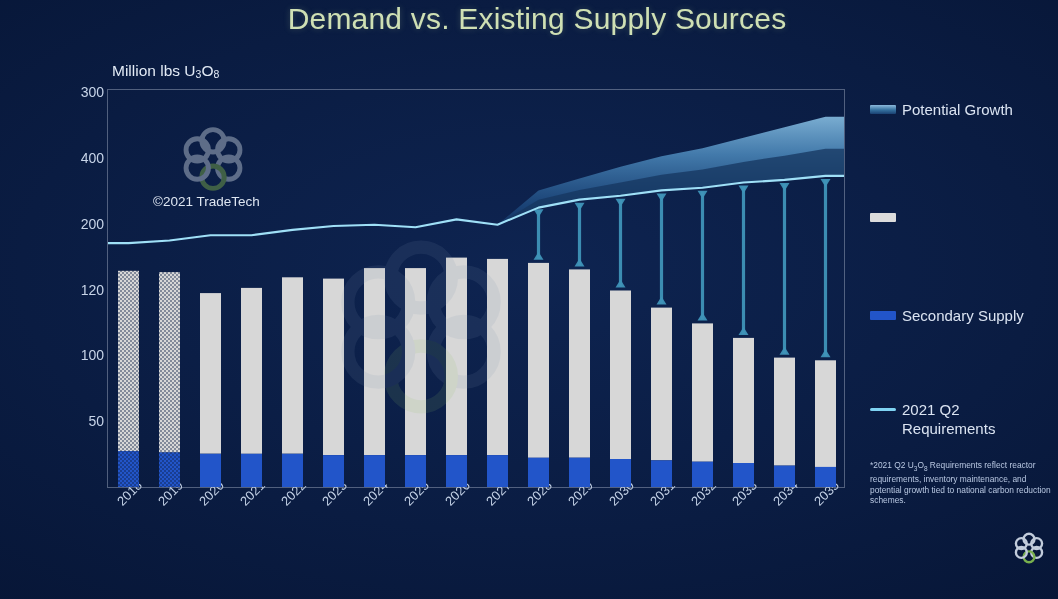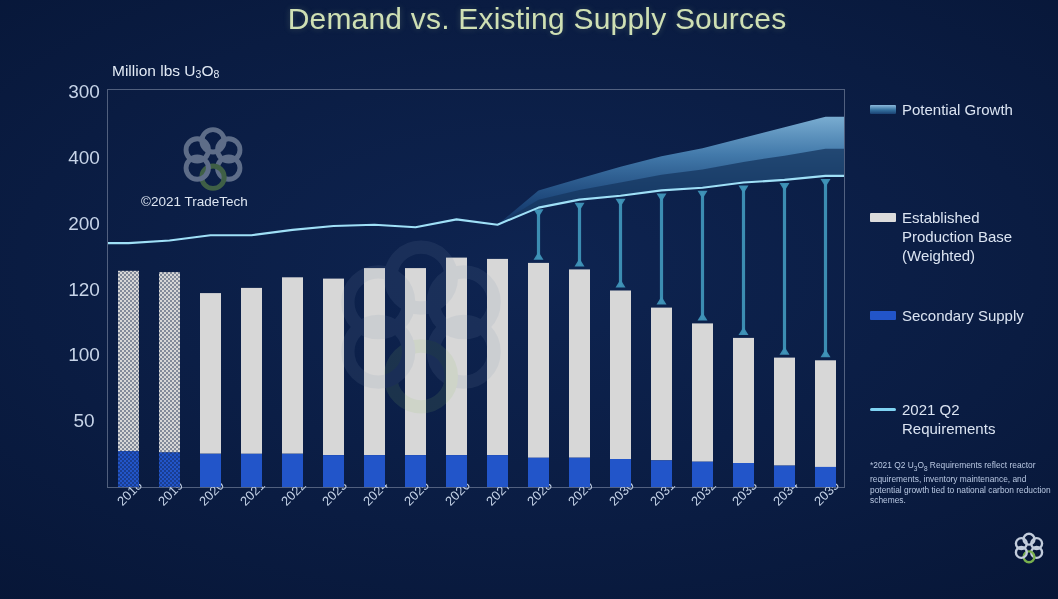--- a/index.html
+++ b/index.html
@@ -35,43 +35,43 @@
     position:absolute;left:99px;top:89px;width:738px;height:399px;
     border:1px solid rgba(168,180,200,.45);
     box-sizing:border-box;
     overflow:hidden;
   }
   #plot-inner{position:absolute;inset:0;}
 
   
   #yaxis{position:absolute;left:56px;top:80px;width:40px;height:420px;}
   .ytick{
-    position:absolute;right:0;width:40px;text-align:center;
-    font-size:19px;color:#c7d4e8;transform:translateY(-50%);
+    position:absolute;right:0;width:40px;text-align:right;
+    font-size:14px;color:#c7d4e8;transform:translateY(-50%);
   }
   #axis-unit{
     position:absolute;left:104px;top:62px;
     font-size:15.5px;color:#e2eaf5;white-space:nowrap;
   }
   #axis-unit sub{font-size:10.5px;vertical-align:-2px;}
 
   
   #xaxis{position:absolute;left:99px;top:490px;width:738px;height:50px;}
   .xtick{
     position:absolute;top:0;
     font-size:13px;color:#c3d1e6;white-space:nowrap;
     transform-origin:left top;transform:rotate(-45deg);
   }
 
   
   .tt-logo{position:absolute;}
   #wm-small{left:170px;top:124px;opacity:.52;}
   #wm-big{left:318px;top:232px;opacity:.12;}
   #copy-small{
-    position:absolute;left:133px;top:194px;
+    position:absolute;left:145px;top:194px;
     font-size:13.5px;color:#dde5f1;white-space:nowrap;
   }
   #logo-corner{position:absolute;right:12px;bottom:30px;opacity:.95;}
 
   
   #legend{position:absolute;left:862px;top:100px;width:190px;}
   .lg-row{position:absolute;left:0;display:flex;align-items:flex-start;gap:6px;}
   .lg-sw{flex:0 0 auto;width:26px;height:9px;margin-top:5px;border-radius:1px;}
   .lg-line{flex:0 0 auto;width:26px;height:2.5px;margin-top:8px;background:#7fd3f2;border-radius:2px;}
   .lg-tx{font-size:15px;line-height:19px;color:#dbe4f2;}
@@ -288,21 +288,20 @@
       </svg></div>
 
 
   <div id="legend">
       <div class="lg-row" style="top: 0px; text-align: center;">
         <div class="lg-sw" style="background: linear-gradient(rgb(140, 185, 220) 0%, rgb(53, 113, 159) 55%, rgb(26, 65, 114) 100%);"></div>
         <div class="lg-tx">Potential Growth</div>
       </div>
       <div class="lg-row" style="top: 108px;">
         <div class="lg-sw" style="background: rgb(220, 220, 220);"></div>
-        <div class="lg-tx">Established<br>Production Base<br>(Weighted)</div>
       </div>
       <div class="lg-row" style="top: 206px;">
         <div class="lg-sw" style="background: rgb(34, 85, 201);"></div>
         <div class="lg-tx">Secondary Supply</div>
       </div>
       <div class="lg-row" style="top: 300px;">
         <div class="lg-line" style="background: rgb(127, 211, 242);"></div>
         <div class="lg-tx">2021 Q2<br>Requirements</div>
       </div>
     </div>

